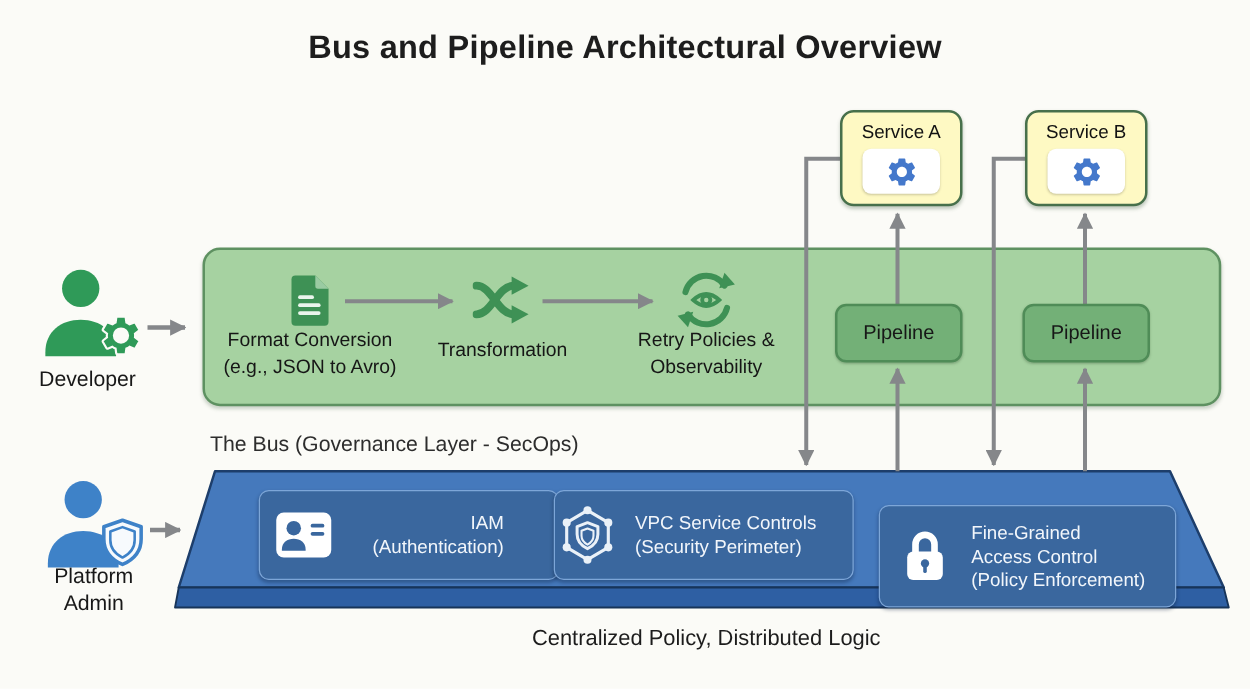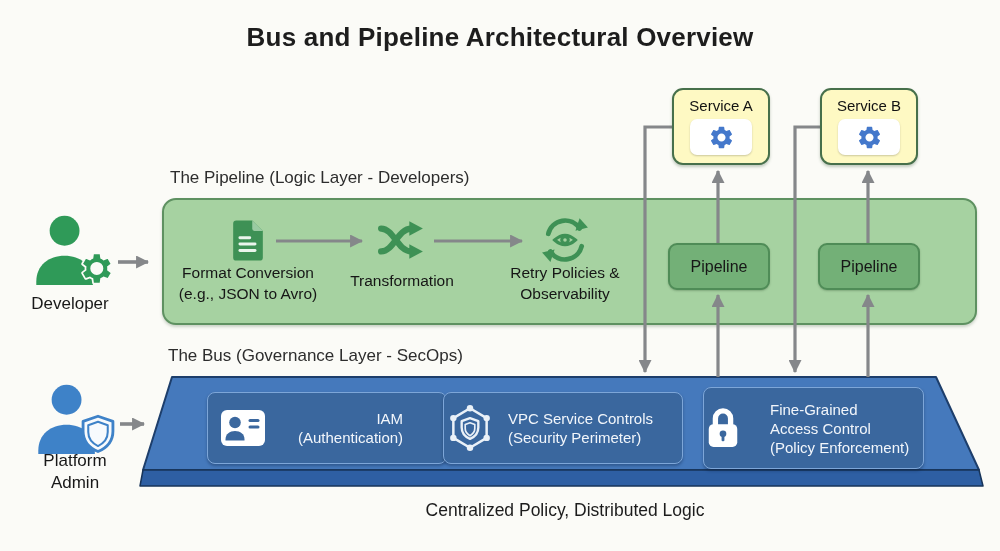--- a/index.html
+++ b/index.html
@@ -49,21 +49,20 @@
     font-size:17.5px; color:#1c1c1c;
   }
 </style>
 </head>
 <body>
 
 <div id="canvas">
 
   <div class="abs title">Bus and Pipeline Architectural Overview</div>
 
-  <div class="abs layer-label" style="left:170px;top:168px;">The Pipeline (Logic Layer - Developers)</div>
   <div class="abs layer-label" style="left:168px;top:346px;">The Bus (Governance Layer - SecOps)</div>
 
   <div class="abs green-layer"></div>
 
   <svg class="abs" style="left:0;top:0;" width="1000" height="551">
     <polygon points="172,377 936,377 979,470 143,470" fill="#4579BC" stroke="#1D3E6B" stroke-width="2" stroke-linejoin="round"></polygon>
     <polygon points="143,470 979,470 983,486 140,486" fill="#2E5FA3" stroke="#173459" stroke-width="1.5" stroke-linejoin="round"></polygon>
   </svg>
 
   <svg class="abs" style="left:0;top:0;" width="1000" height="551">
@@ -178,21 +177,21 @@
       </g>
       <path d="M25 15.5 l8 3 v6 c0 6-3.5 9-8 11 c-4.5-2-8-5-8-11 v-6 z" fill="none" stroke="#EAF1F8" stroke-width="2.3" stroke-linejoin="round"></path>
       <path d="M25 20 l4.6 1.7 v3.9 c0 3.6-2 5.4-4.6 6.8 c-2.6-1.4-4.6-3.2-4.6-6.8 v-3.9 z" fill="none" stroke="#EAF1F8" stroke-width="1.6" stroke-linejoin="round"></path>
     </svg>
     <div class="txt">
       <div>VPC Service Controls</div>
       <div>(Security Perimeter)</div>
     </div>
   </div>
 
-  <div class="abs bus-box" style="left:703px;top:387px;width:219px;height:80px;gap:28px;">
+  <div class="abs bus-box" style="left:703px;top:404px;width:219px;height:80px;padding-left:17px;gap:18px;">
     <svg width="38" height="46" viewBox="0 0 40 46">
       <path d="M12 21 v-8 a8 8 0 0 1 16 0 v8" stroke="#FFFFFF" stroke-width="5.6" fill="none"></path>
       <rect x="5" y="19" width="30" height="24" rx="5" fill="#FFFFFF"></rect>
       <circle cx="20" cy="29" r="3.5" fill="#3A679E"></circle>
       <rect x="18.5" y="30.5" width="3" height="6.5" rx="1.2" fill="#3A679E"></rect>
     </svg>
     <div class="txt">
       <div>Fine-Grained</div>
       <div>Access Control</div>
       <div>(Policy Enforcement)</div>

